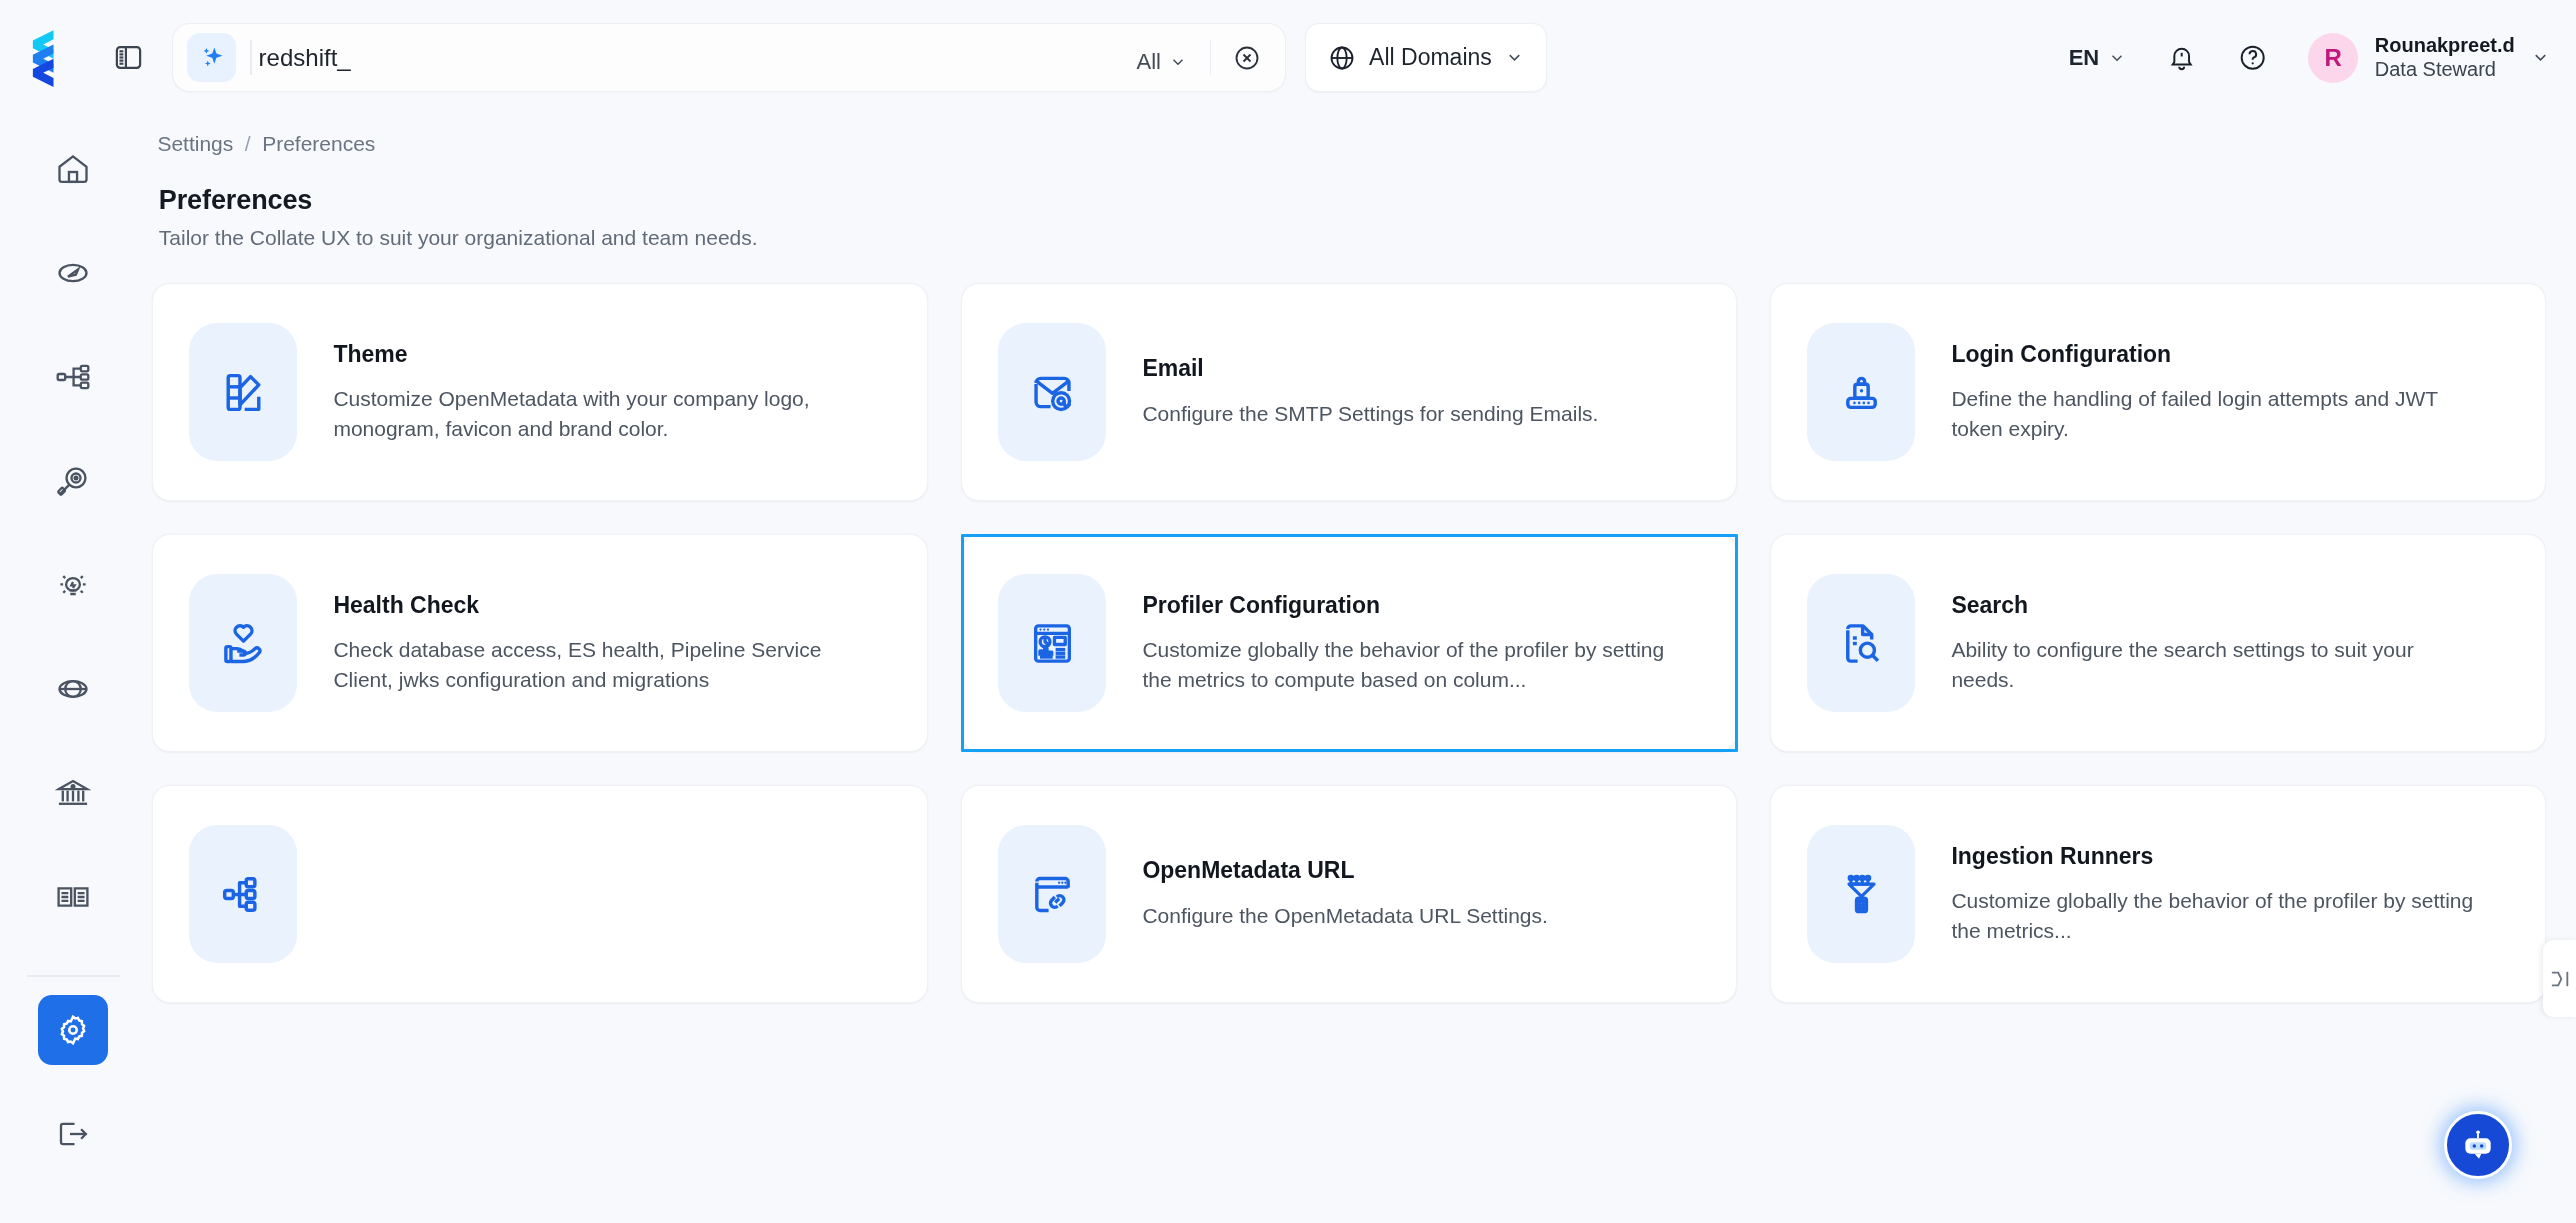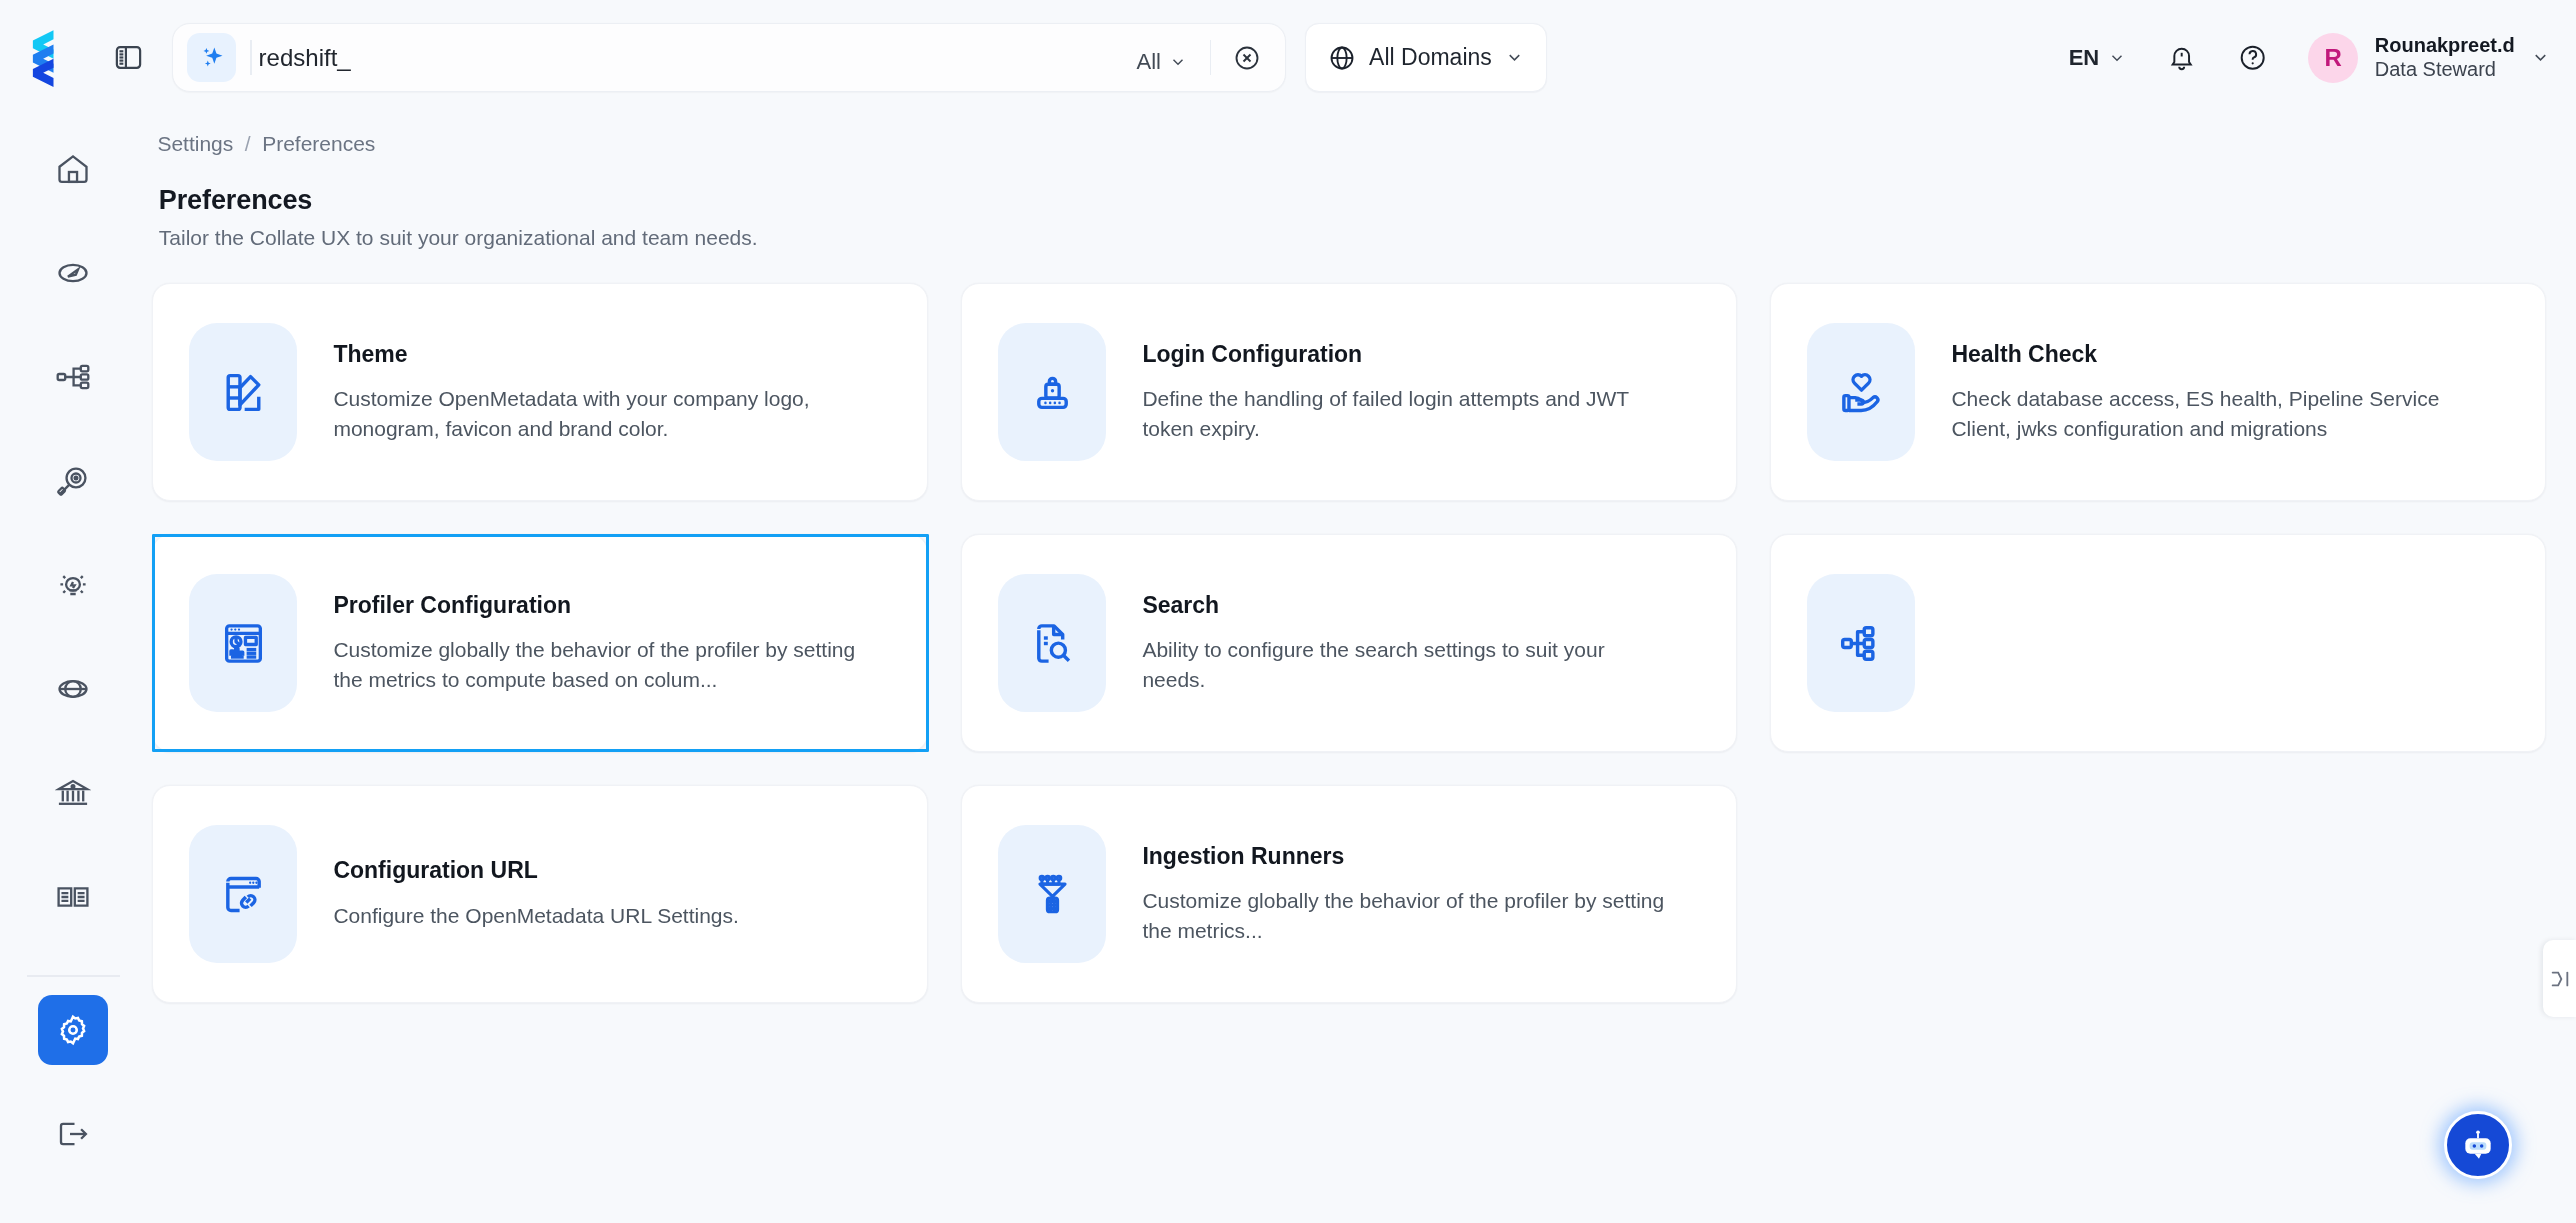--- a/index.html
+++ b/index.html
@@ -377,20 +377,36 @@
           <path d="M10.2 9.6 15.6 3.9l4.2 4.2-9.6 10.2z"></path>
           <path d="M12.6 20.6h7.2v-6.4"></path>
         </svg>
       </div>
       <div class="card-text">
         <div class="card-title">Theme</div>
         <div class="card-desc">Customize OpenMetadata with your company logo, monogram, favicon and brand color.</div>
       </div>
     </div>
 
+    <div class="pref-card">
+      <div class="card-icon-wrap">
+        <svg width="47" height="47" viewBox="0 0 24 24" fill="none" stroke="#1b64e3" stroke-width="1.75" stroke-linejoin="round">
+          <path d="M3.6 7.2a2.4 2.4 0 0 1 2.4-2.4h12a2.4 2.4 0 0 1 2.4 2.4v4"></path>
+          <path d="M3.6 7.6v9.2a2.4 2.4 0 0 0 2.4 2.4h5"></path>
+          <polyline points="3.8 6.2 12 12.4 20.2 6.2"></polyline>
+          <circle cx="16.4" cy="16.4" r="4.3"></circle>
+            <circle cx="16.4" cy="16.4" r="1.6"></circle>
+          <path d="M18 16.4v1.3a1.3 1.3 0 0 0 2.6 0"></path>
+        </svg>
+      </div>
+      <div class="card-text">
+        <div class="card-title">Email</div>
+        <div class="card-desc">Configure the SMTP Settings for sending Emails.</div>
+      </div>
+    </div>
 
     <div class="pref-card">
       <div class="card-icon-wrap">
         <svg width="47" height="47" viewBox="0 0 24 24" fill="none" stroke="#1b64e3" stroke-width="1.75" stroke-linejoin="round">
           <path d="M10.4 6.4a1.6 1.6 0 0 1 3.2 0v1.4h-3.2z"></path>
           <rect x="8.6" y="7.8" width="6.8" height="7" rx="1.2"></rect>
           <circle cx="12" cy="11.1" r="0.85" fill="#1b64e3" stroke="none"></circle>
           <rect x="5" y="15" width="14" height="4.6" rx="1.6"></rect>
           <circle cx="8.4" cy="17.3" r="0.65" fill="#1b64e3" stroke="none"></circle>
           <circle cx="10.8" cy="17.3" r="0.65" fill="#1b64e3" stroke="none"></circle>
@@ -482,21 +498,21 @@
           <line x1="4" y1="8.2" x2="20" y2="8.2"></line>
           <circle cx="15.4" cy="6" r="0.58" fill="#1b64e3" stroke="none"></circle>
           <circle cx="17" cy="6" r="0.58" fill="#1b64e3" stroke="none"></circle>
           <circle cx="18.6" cy="6" r="0.58" fill="#1b64e3" stroke="none"></circle>
           <path d="M14.2 13.2a2.1 2.1 0 0 1 3 3l-1.6 1.6"></path>
           <path d="M14.6 17.9a2.1 2.1 0 0 1-3-3l1.6-1.6"></path>
           <line x1="13.4" y1="16.1" x2="15.4" y2="14.1"></line>
         </svg>
       </div>
       <div class="card-text">
-        <div class="card-title">Configuration URL</div>
+        <div class="card-title">OpenMetadata URL</div>
         <div class="card-desc">Configure the OpenMetadata URL Settings.</div>
       </div>
     </div>
 
     <div class="pref-card">
       <div class="card-icon-wrap">
         <svg width="47" height="47" viewBox="0 0 24 24" fill="none" stroke="#1b64e3" stroke-width="1.6" stroke-linejoin="round">
           <circle cx="6.6" cy="3.6" r="0.9"></circle>
             <circle cx="9.5" cy="3.6" r="0.9"></circle>
           <circle cx="12.4" cy="3.6" r="0.9"></circle>

